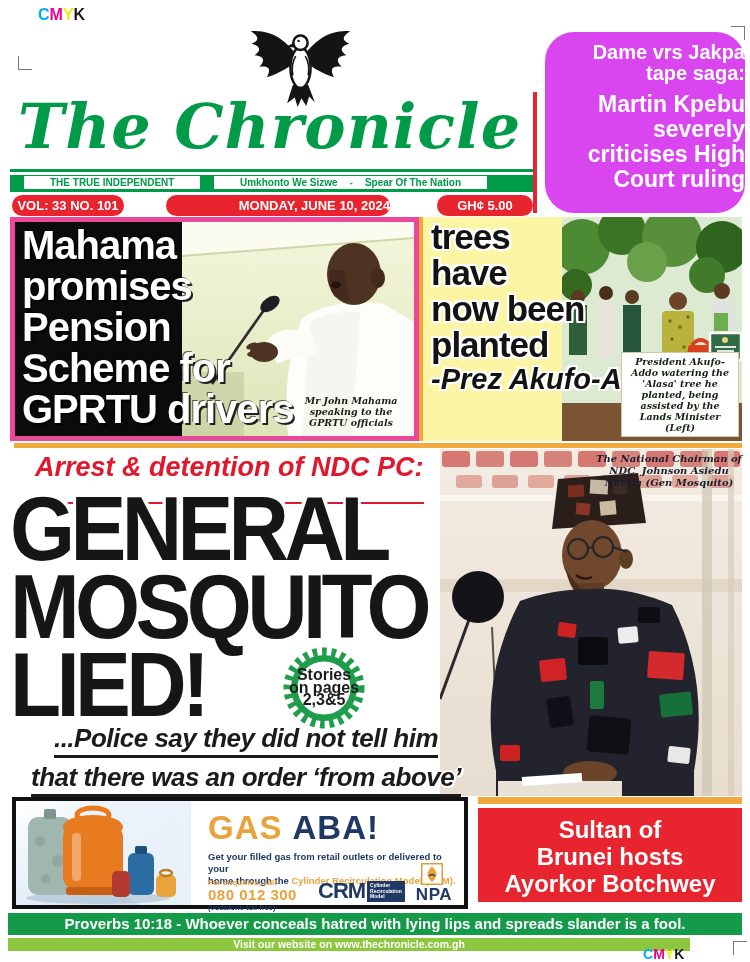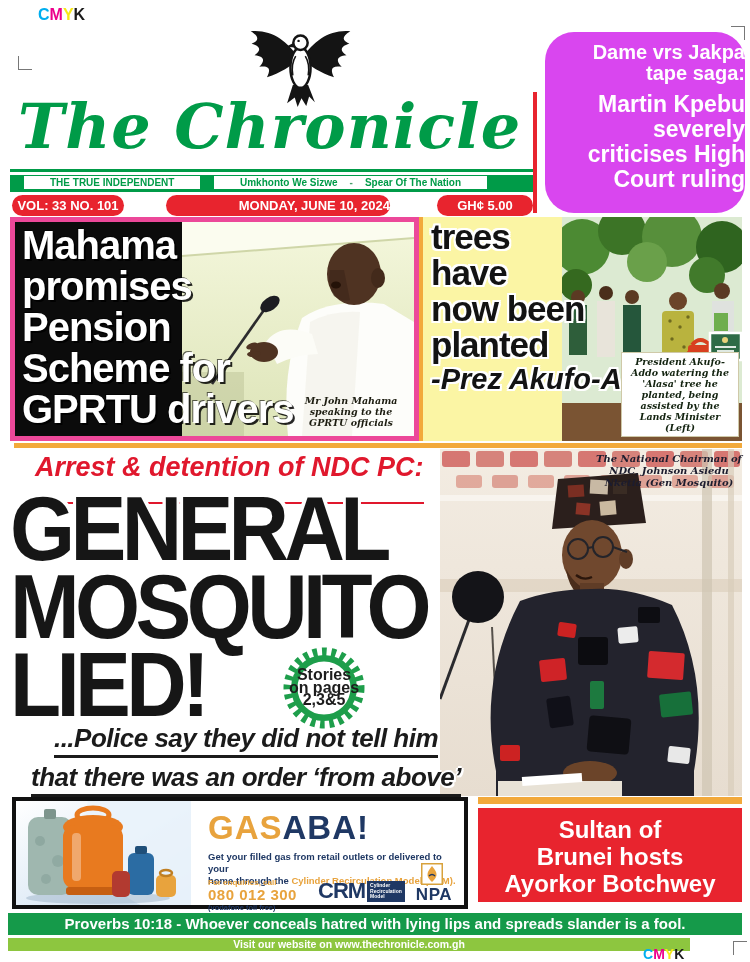--- a/index.html
+++ b/index.html
@@ -55,21 +55,21 @@
         flex-direction:column;align-items:center;justify-content:center;z-index:2;}
   .badge-text div{font-weight:bold;font-size:16px;line-height:12.5px;color:#1d1d1d;}
   .subhead{text-align:center;z-index:3;}
   .subhead div{display:inline-block;color:#1b1b1b;font-weight:bold;font-style:italic;
         font-size:26px;line-height:30px;letter-spacing:-.5px;border-bottom:3px solid #1b1b1b;
         padding-bottom:2px;margin-bottom:4px;white-space:nowrap;
         text-shadow:2px 0 0 #fff,-2px 0 0 #fff,0 2px 0 #fff,0 -2px 0 #fff,2px 2px 0 #fff;}
   
   .gas-ad{background:#fff;border:4px solid #111;box-sizing:border-box;}
   .gas-title{font-weight:bold;font-size:33px;letter-spacing:1px;white-space:nowrap;}
-  .gas-title .gas{color:#E8A33D}.gas-title .aba{color:#1F3864;}
+  .gas-title .gas{color:#E8A33D}.gas-title .aba{color:#1F3864;margin-left:10px;}
   .gas-body{color:#1F3864;font-weight:bold;font-size:9.5px;line-height:12px;}
   .gas-body .hl{color:#E8A33D;}
   .enq-label{color:#E8A33D;font-weight:bold;font-size:8px;}
   .enq-phone{color:#E8A33D;font-weight:bold;font-size:15px;letter-spacing:.5px;line-height:16px;}
   .enq-note{color:#1F3864;font-weight:bold;font-size:7.5px;}
   .crm-wrap{display:flex;align-items:flex-start;}
   .crm-acronym{color:#1F3864;font-weight:bold;font-size:22px;line-height:20px;letter-spacing:-1px;}
   .crm-box{background:#1F3864;margin-left:2px;padding:2px 3px;}
   .crm-box div{color:#fff;font-size:5px;line-height:5.5px;font-weight:bold;white-space:nowrap;}
   .npa-wrap{display:flex;align-items:center;flex-direction:column;}

